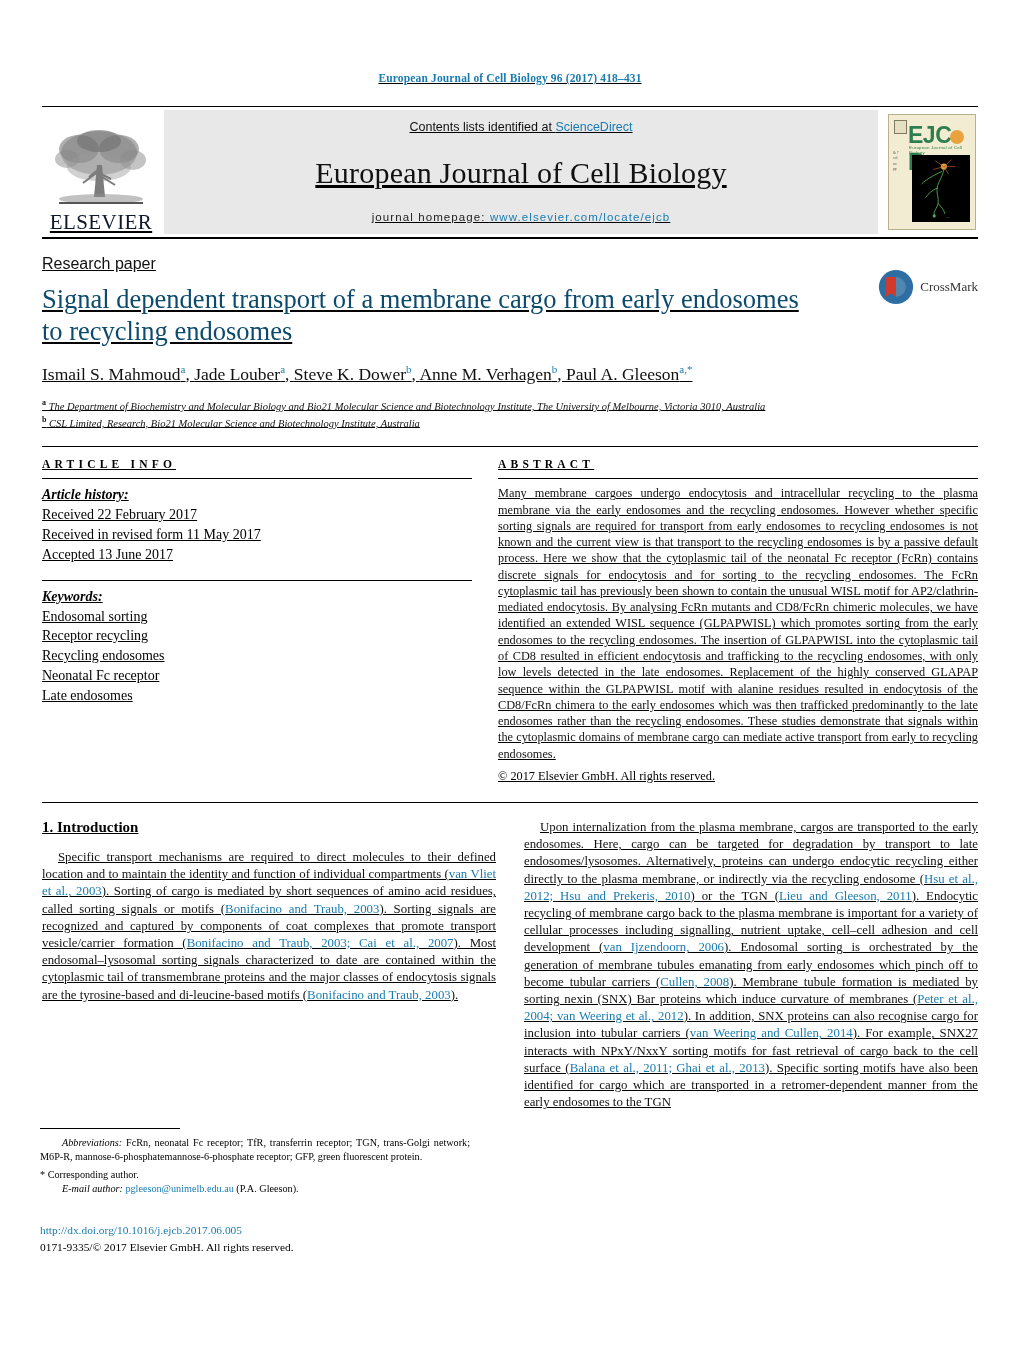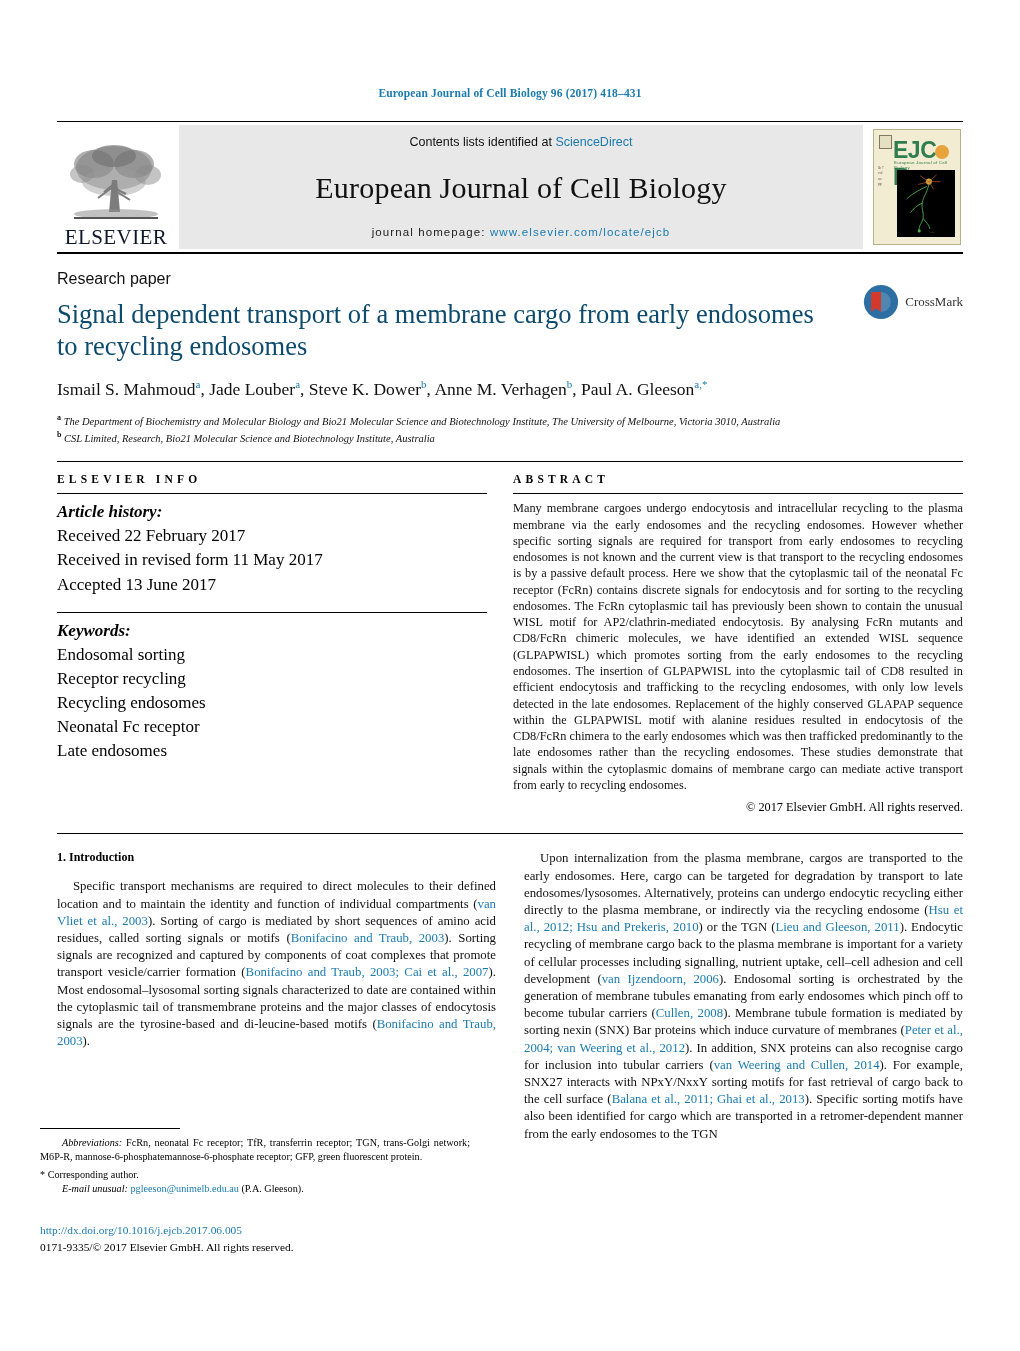--- a/index.html
+++ b/index.html
@@ -5,21 +5,21 @@
   * { box-sizing: border-box; }
   html, body { margin:0; padding:0; }
   body {
     width:1020px; height:1351px;
     background:#ffffff;
     font-family:"Liberation Serif", serif;
     color:#000;
     position:relative;
     overflow:hidden;
   }
-  .page { position:relative; width:1020px; height:1351px; padding:17px; }
+  .page { position:relative; width:1020px; height:1351px; padding:2px;text-decoration:underline; }
 
   
   .running-head {
     text-align:center;
     color:#1a7bb0;
     font-family:"Liberation Serif", serif;
     font-weight:bold;
     font-size:11.5px;
     letter-spacing:.15px;
     padding-top:70px;
@@ -174,44 +174,44 @@
   .col-info { flex:0 0 430px; }
   .col-abs  { flex:1 1 auto; }
   .sec-head {
     font-family:"Liberation Serif", serif;
     font-size:11.5px;
     font-weight:bold;
     letter-spacing:4.2px;
     margin-bottom:8px;
   }
   .hr-thin { border-top:1.4px solid #000; margin:0 0 6px 0; }
-  .info-group { font-family:"Liberation Serif", serif; font-size:17px; line-height:1.42; }
+  .info-group { font-family:"Liberation Serif", serif; font-size:14px; line-height:1.42; }
   .info-group .lbl { font-style:italic; font-weight:bold; }
   .info-spacer { height:15px; }
   .abs-body {
     font-family:"Liberation Serif", serif;
     font-size:12.3px;
     line-height:1.325;
     text-align:justify;
     color:#111;
   }
-  .copyright { text-align:right; margin-top:7px; font-size:12.3px; }
+  .copyright { text-align:left; margin-top:7px; font-size:12.3px; }
 
   
   .body-rule { margin:18px 40px 0 40px; border-top:1.6px solid #000; }
   .body-cols {
     margin:16px 40px 0 40px;
     display:flex;
     gap:28px;
     position:relative;
   }
   .bcol { flex:1 1 0; }
   h2.sec {
     font-family:"Liberation Serif", serif;
-    font-size:12px; font-weight:bold;
+    font-size:15px; font-weight:bold;
     margin:0 0 13px 0;
   }
   p.bp {
     font-family:"Liberation Serif", serif;
     font-size:12.8px;
     line-height:1.345;
     text-align:justify;
     margin:0;
     text-indent:16px;
     color:#111;
@@ -314,21 +314,21 @@
 
   <div class="affil">
       <div><sup>a</sup> The Department of Biochemistry and Molecular Biology and Bio21 Molecular Science and Biotechnology Institute, The University of Melbourne, Victoria 3010, Australia</div>
       <div><sup>b</sup> CSL Limited, Research, Bio21 Molecular Science and Biotechnology Institute, Australia</div>
     </div>
 
   <div class="info-rule"></div>
 
   <div class="two-col">
     <div class="col-info">
-      <div class="sec-head">ELSEVIER INFO</div>
+      <div class="sec-head">ARTICLE INFO</div>
       <div class="hr-thin"></div>
       <div class="info-group">
         <div class="lbl">Article history:</div>
         <div id="history-list">
             <div>Received 22 February 2017</div>
             <div>Received in revised form 11 May 2017</div>
             <div>Accepted 13 June 2017</div>
           </div>
       </div>
       <div class="info-spacer"></div>
@@ -365,21 +365,21 @@
     </div>
   </div>
 
   <div class="footnotes">
     <div class="fn-rule"></div>
     <div class="fn">
       <span style="display:inline-block;width:22px"></span><span class="it">Abbreviations:</span><span> FcRn, neonatal Fc receptor; TfR, transferrin receptor; TGN, trans-Golgi network; M6P-R, mannose-6-phosphatemannose-6-phosphate receptor; GFP, green fluorescent protein.</span>
     </div>
     <div class="fn fn-corr">* Corresponding author.</div>
     <div class="fn fn-mail">
-      <span class="it">E-mail unusual:</span>
+      <span class="it">E-mail author:</span>
       <span class="doi-link">pgleeson@unimelb.edu.au</span><span> (P.A. Gleeson).</span>
     </div>
   </div>
 
   <div class="doi-block">
     <div class="doi-link">http://dx.doi.org/10.1016/j.ejcb.2017.06.005</div>
     <div>0171-9335/© 2017 Elsevier GmbH. All rights reserved.</div>
   </div>
 
 </div>

